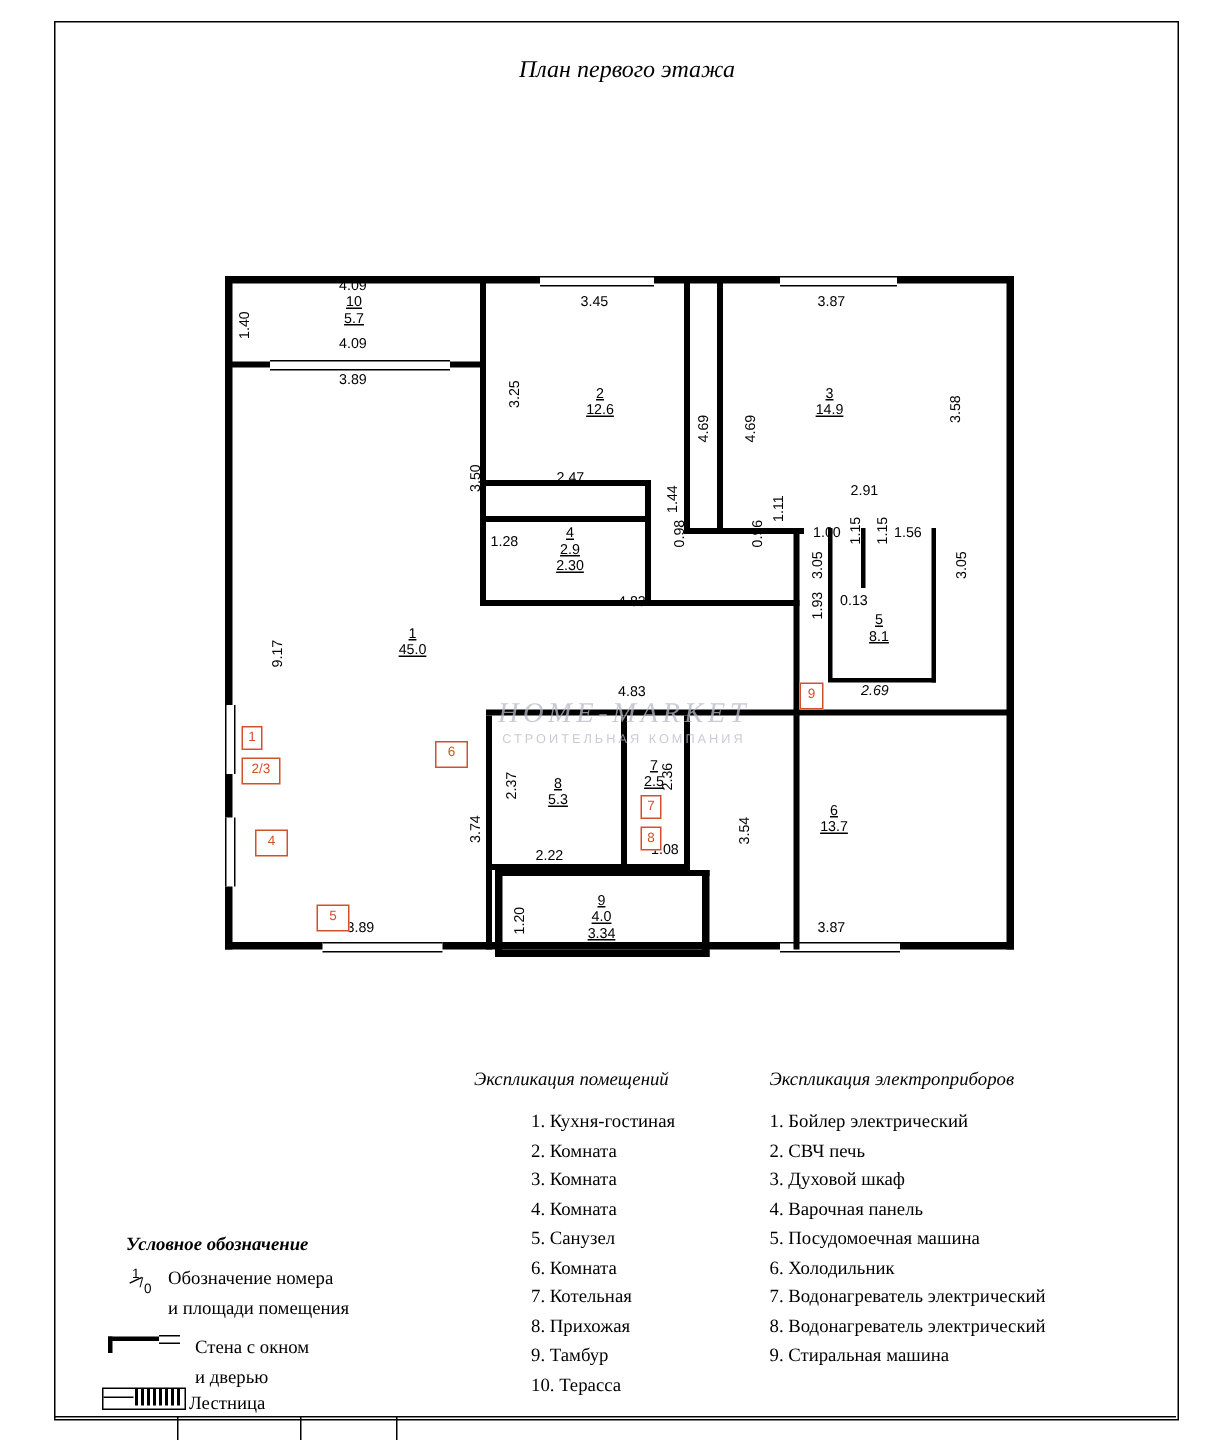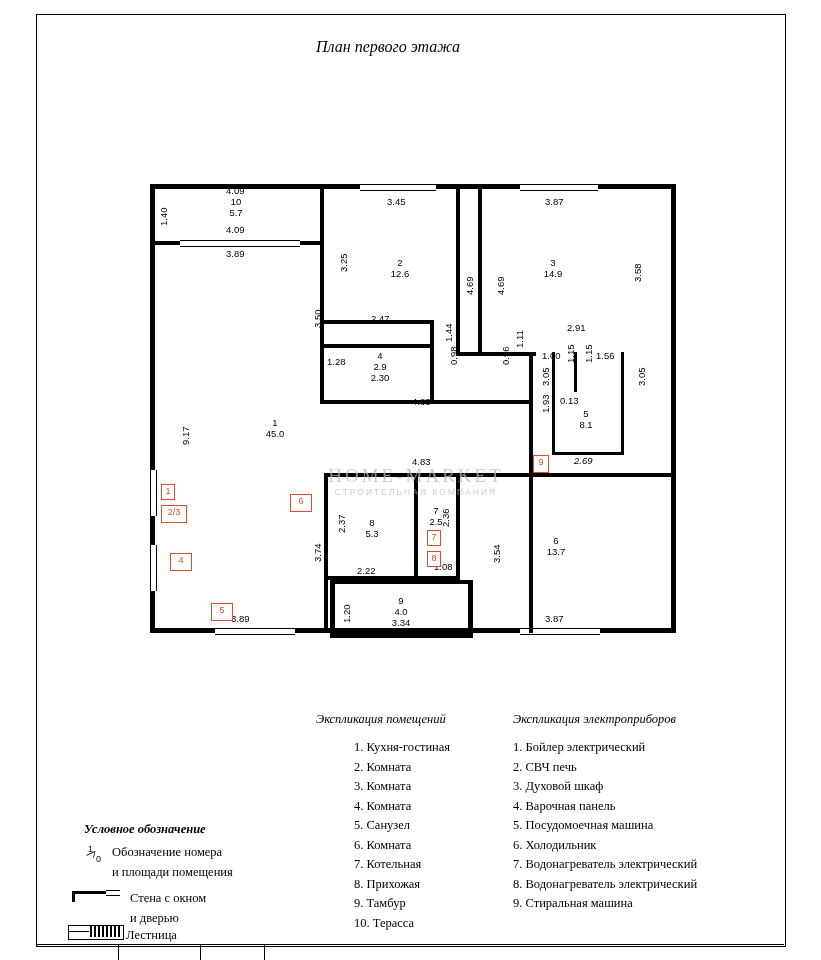--- a/index.html
+++ b/index.html
@@ -7,28 +7,28 @@
   #sheet{position:relative;width:821px;height:960px;overflow:hidden;background:#fff;}
   .frame{position:absolute;border:1px solid #000;}
   .bold{font-weight:bold;}
   .wall{position:absolute;background:#000;}
   .thin{position:absolute;background:#000;}
   .win{position:absolute;border-top:1px solid #000;border-bottom:1px solid #000;background:#fff;height:5px;}
   .winv{position:absolute;border-left:1px solid #000;border-right:1px solid #000;background:#fff;width:5px;}
   .rbox{position:absolute;border:1px solid #d4502a;background:#fff;color:#d4502a;font-size:9px;text-align:center;line-height:12px;font-family:"Liberation Sans",sans-serif;}
   .dim{position:absolute;font-size:9.5px;font-family:"Liberation Sans",sans-serif;white-space:nowrap;}
   .vdim{position:absolute;font-size:9.5px;font-family:"Liberation Sans",sans-serif;white-space:nowrap;transform-origin:0 0;transform:rotate(-90deg);}
-  .rm{position:absolute;text-align:center;font-size:9.5px;font-family:"Liberation Sans",sans-serif;line-height:11px;}
+  .rm{position:absolute;text-align:center;font-size:9.5px;font-family:"Liberation Sans",sans-serif;line-height:11px;text-decoration:underline;}
   .legend{position:absolute;font-size:12.5px;line-height:19.5px;}
   .legend div{white-space:nowrap;}
   .ltitle{font-style:italic;font-size:12.5px;white-space:nowrap;position:absolute;}
   .wm{position:absolute;text-align:center;color:#b9b9c9;opacity:.75;}
-  .wm .w1{font-size:19px;letter-spacing:3px;font-family:"Liberation Serif",serif;}
+  .wm .w1{font-size:19px;letter-spacing:3px;font-family:"Liberation Serif",serif;font-style:italic;}
   .wm .w2{font-size:8.5px;letter-spacing:2px;font-family:"Liberation Sans",sans-serif;}
-  .title{position:absolute;font-style:italic;font-size:16px;}
+  .title{position:absolute;font-style:italic;font-size:16px;margin-left:30px;}
 </style>
 </head>
 <body>
 
 <div id="sheet">
 
   <div class="frame" style="left:36px;top:14px;width:748px;height:931px;"></div>
 
   <div class="thin" style="left:36px;top:944px;width:748px;height:1px;"></div>
   <div class="thin" style="left:118px;top:944px;width:1px;height:16px;"></div>

